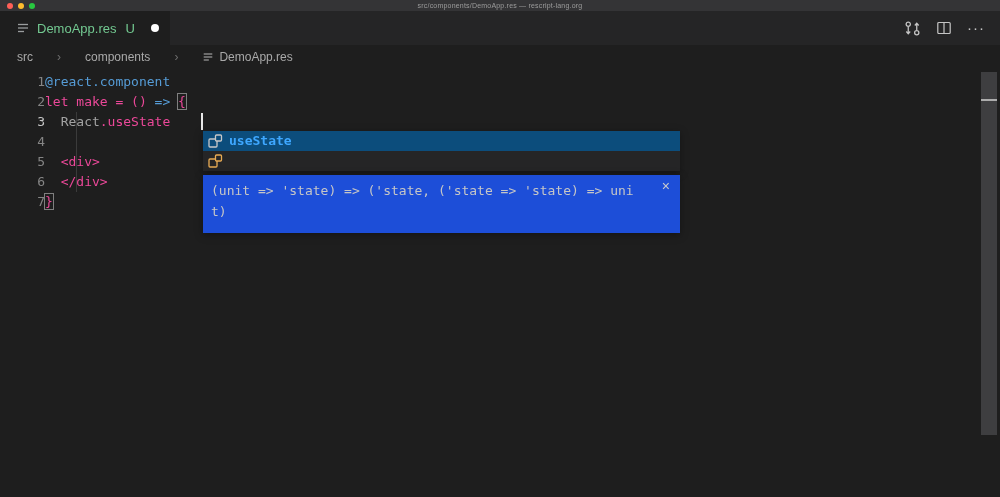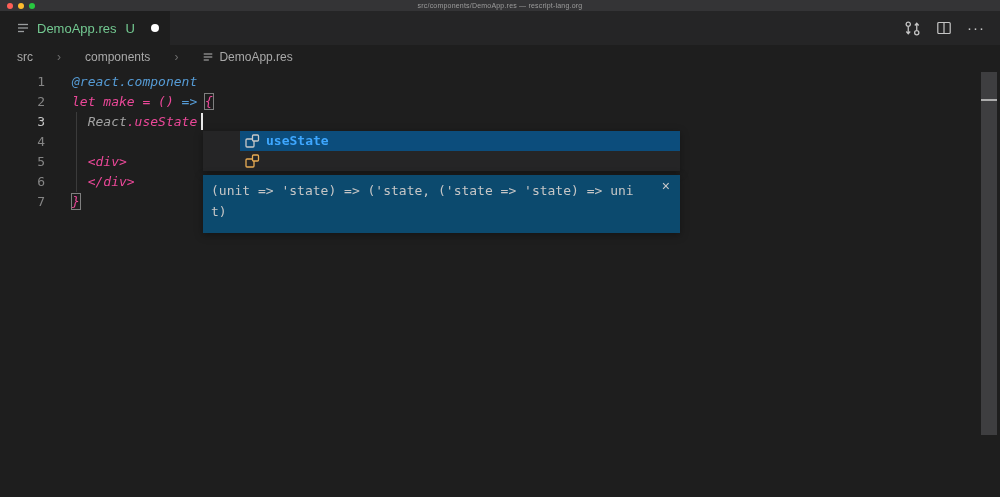--- a/index.html
+++ b/index.html
@@ -29,43 +29,43 @@
   .breadcrumb { height:24px; display:flex; align-items:center; padding-left:17px;
                 gap:24px; font-size:12px; color:#A9A9A9; background:#1E1E1E; }
   .crumb-sep { color:#6E6E6E; font-size:12px; }
   .crumb-file { display:flex; align-items:center; gap:5px; }
 
   
   .editor { position:relative; height:428px; padding-top:3px; background:#1E1E1E; }
   .code-line { display:flex; height:20px; font:13px/20px "DejaVu Sans Mono", monospace; }
   .gutter { width:45px; flex:none; text-align:right; color:#858585; }
   .gutter.active { color:#C6C6C6; }
-  .codetext { margin-left:27px; white-space:pre; color:#D4D4D4;font-style:italic; }
+  .codetext { white-space:pre; color:#D4D4D4; }
   .tok-blue   { color:#569CD6; }
   .tok-magenta{ color:#ec4899; }
   .tok-teal   { color:#a3a3a3; }
   .tok-plain  { color:#ec4899; }
   .bracket-match { box-shadow:0 0 0 1px #7F7F7F; }
   .indent-guide { position:absolute; left:76px; top:43px; width:1px; height:80px; background:#3B3B3B; }
   .cursor-caret { position:absolute; left:201px; top:44px; width:2px; height:17px; background:#E8E8E8; }
 
   
   .suggest { position:absolute; left:203px; top:62px; width:477px; }
   .suggest-list { background:#252526; box-shadow:0 2px 8px rgba(0,0,0,.36); }
-  .srow { height:20px; display:flex; align-items:center; padding-left:4px; gap:6px; cursor:default;margin-left:37px; }
+  .srow { height:20px; display:flex; align-items:center; padding-left:4px; gap:6px; cursor:default; }
   .srow.selected { background:#0C4D7C; }
   .s-label { font:bold 13px/20px "DejaVu Sans Mono", monospace; color:#D4D4D4; white-space:pre; }
   .hl { color:#3EA7FF; }
   .sym-icon rect { fill:none; stroke-width:1.3; }
   .sym-icon .fillbg { fill:#252526; }
   .srow.selected .sym-icon .fillbg { fill:#0C4D7C; }
   .icon-gray rect { stroke:#C8C8C8; }
   .icon-orange rect { stroke:#E8AB53; }
 
-  .doc-panel { margin-top:4px; width:477px; min-height:58px; background:#0c4a6e;
+  .doc-panel { margin-top:4px; width:477px; min-height:58px; background:#1d4ed8;
                position:relative; padding:5px 30px 9px 8px;
                box-shadow:0 2px 8px rgba(0,0,0,.36); }
   .doc-line { font:13px/21px "DejaVu Sans Mono", monospace; color:#C6C6C6; white-space:pre; }
   .doc-close { position:absolute; top:3px; right:10px; font-size:14px; color:#CCCCCC; cursor:pointer; }
 
   
   .scroll-slider { position:absolute; right:3px; top:3px; width:16px; height:363px; background:#3E3E40; }
   .overview-mark { position:absolute; right:3px; top:30px; width:16px; height:2px; background:#ACACAC; }
 
   svg { display:block; }

